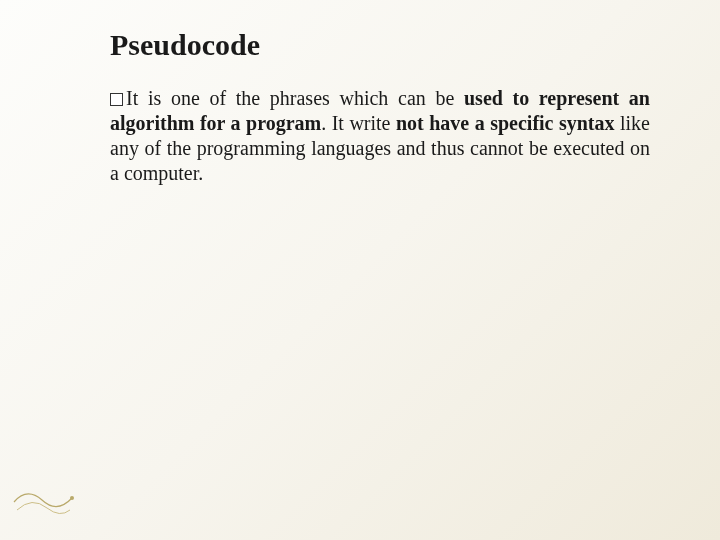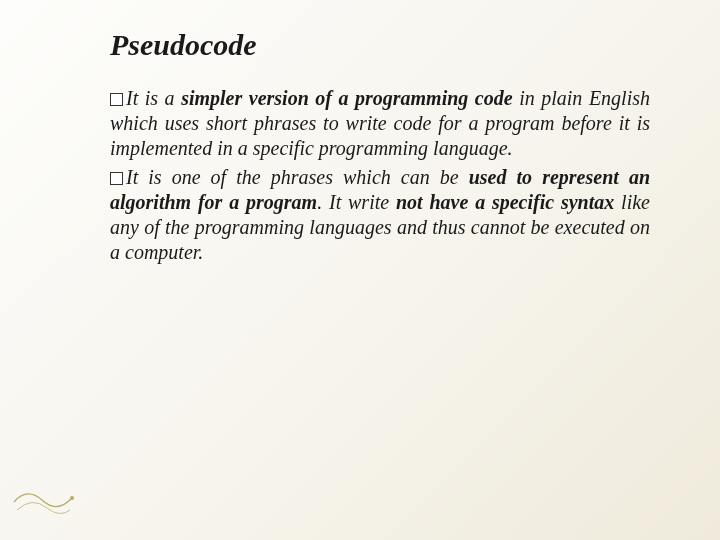--- a/index.html
+++ b/index.html
@@ -7,21 +7,20 @@
   body {
     font-family: "Times New Roman", Times, serif;
     background: linear-gradient(135deg, #fdfdfb 0%, #f7f5ee 50%, #efeadb 100%);
     position: relative;
   }
   .slide {
     width: 720px;
     height: 532px;
     padding: 28px 70px 40px 110px;
     position: relative;
-    font-style: italic;
   }
   .title {
     font-size: 30px;
     font-weight: bold;
     color: #1a1a1a;
     margin-bottom: 24px;
   }
   .content {
     font-size: 20px;
     color: #1a1a1a;
@@ -54,23 +53,20 @@
   }
 </style>
 </head>
 <body>
 
 <div class="slide">
   <h1 class="title">Pseudocode</h1>
 
   <div class="content">
 
-    <p class="bullet-item">
-      <span class="bullet-marker"></span><span>It is a </span><span class="b">simpler version of a programming code</span><span> in plain English which uses short phrases to write code for a program before it is implemented in a specific programming language.</span>
-    </p>
 
     <p class="bullet-item">
       <span class="bullet-marker"></span><span>It is one of the phrases which can be </span><span class="b">used to represent an algorithm for a program</span><span>. It write </span><span class="b">not have a specific syntax</span><span> like any of the programming languages and thus cannot be executed on a computer.</span>
     </p>
 
   </div>
 
   <svg class="corner-deco" viewBox="0 0 70 40">
     <path d="M2 20 Q 15 5, 30 18 Q 45 32, 60 16" stroke="#b9a96a" stroke-width="1.2" fill="none"></path>
     <path d="M5 28 Q 20 14, 35 26 Q 48 36, 58 28" stroke="#cdbf88" stroke-width="1" fill="none"></path>

